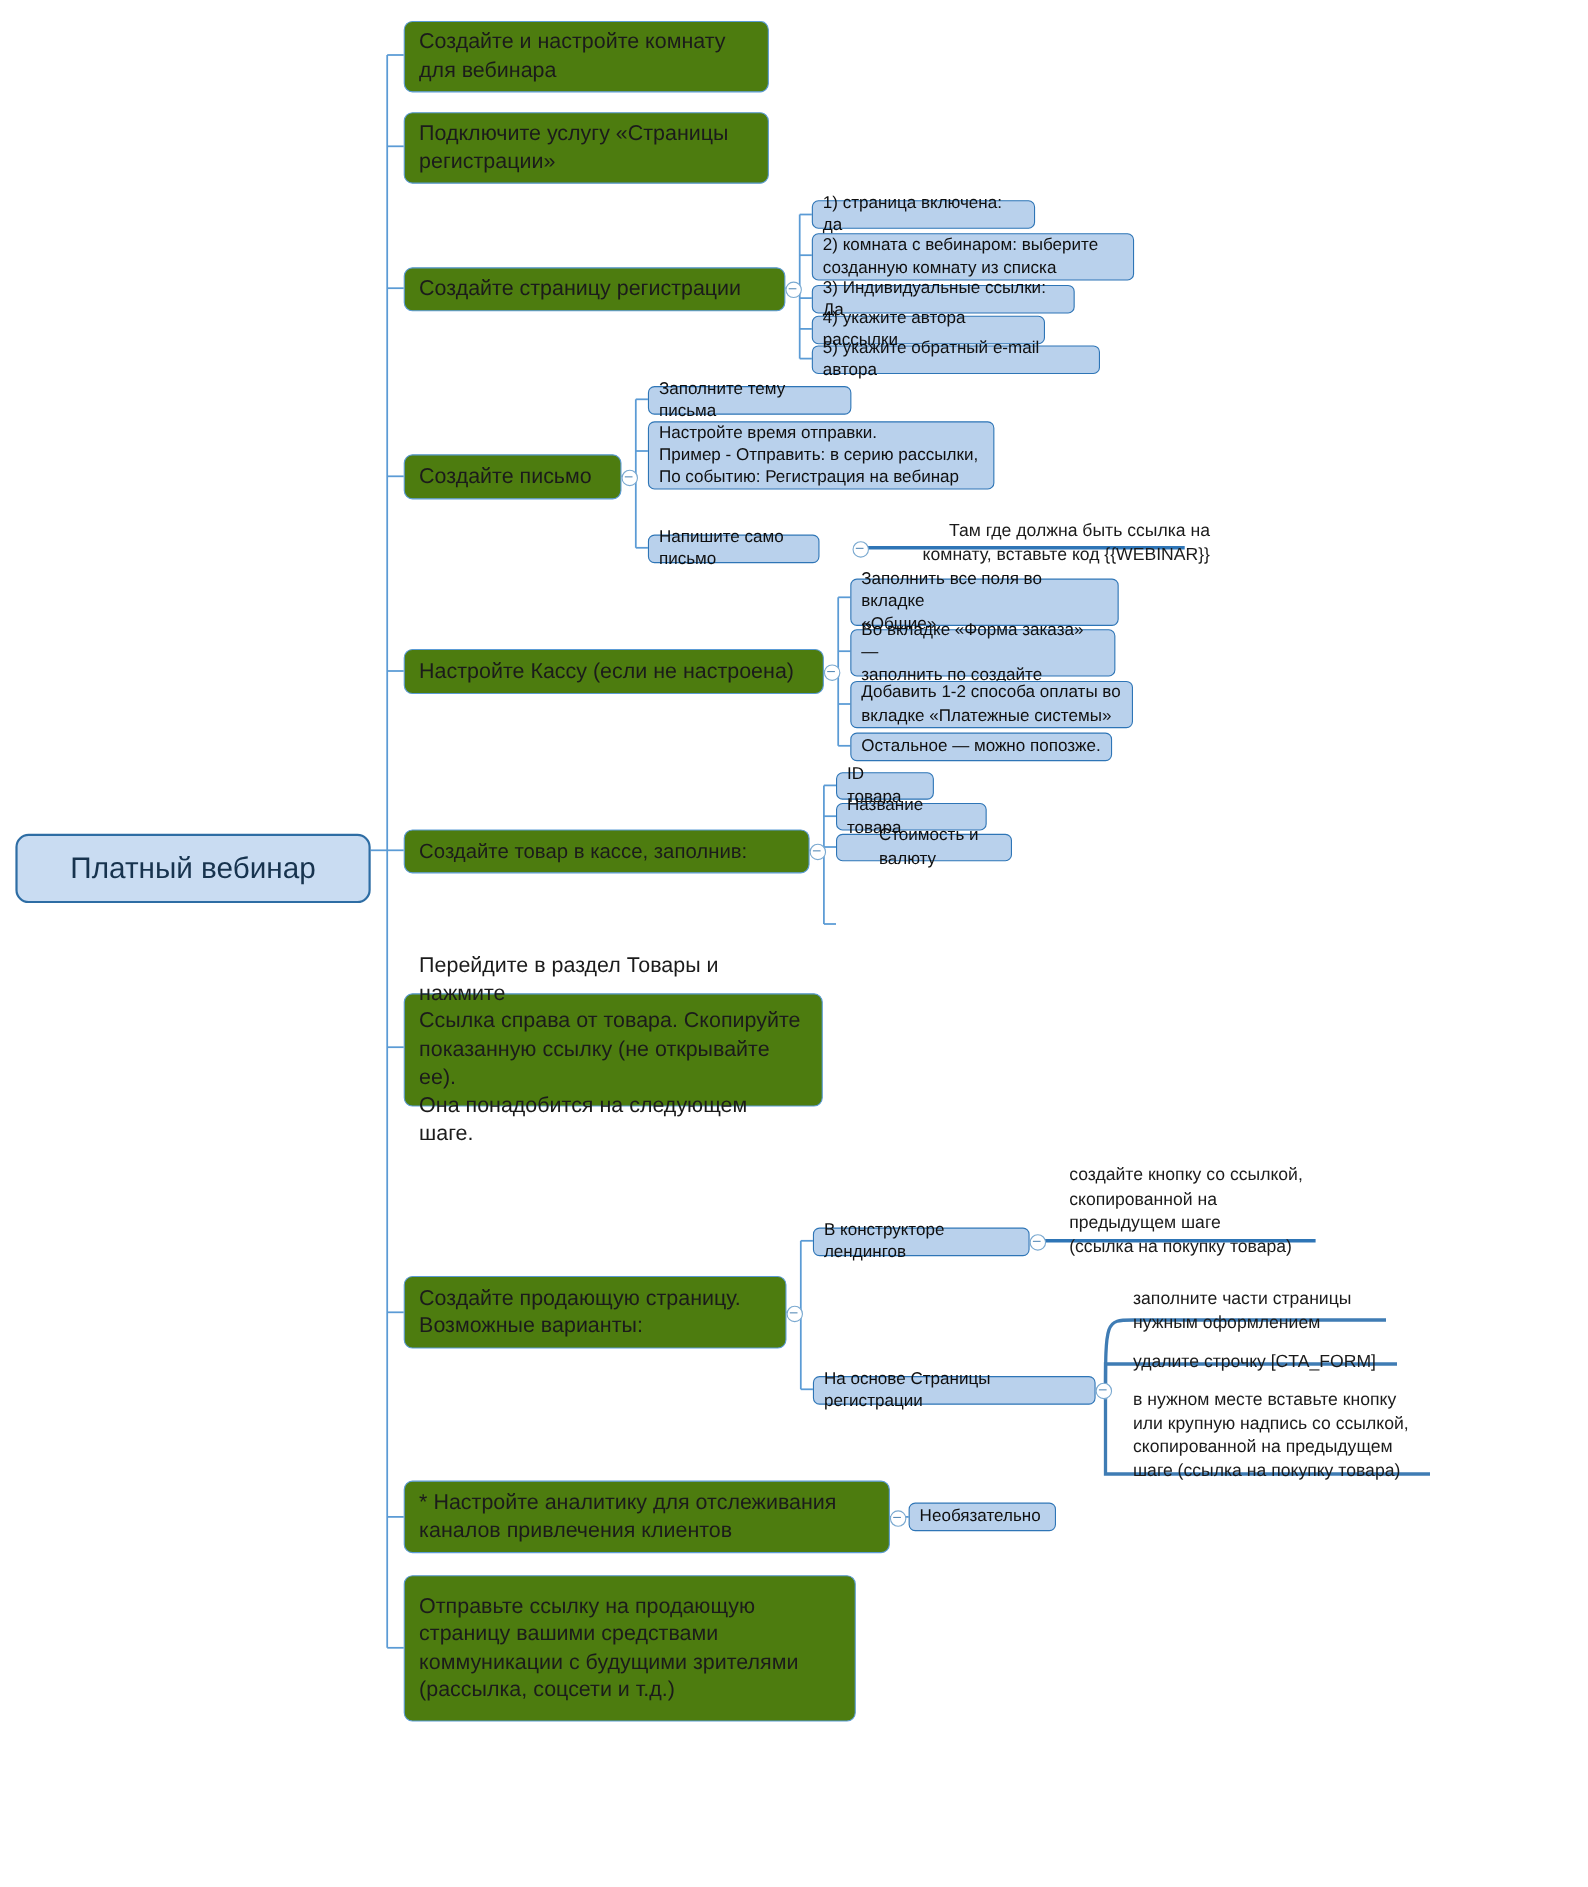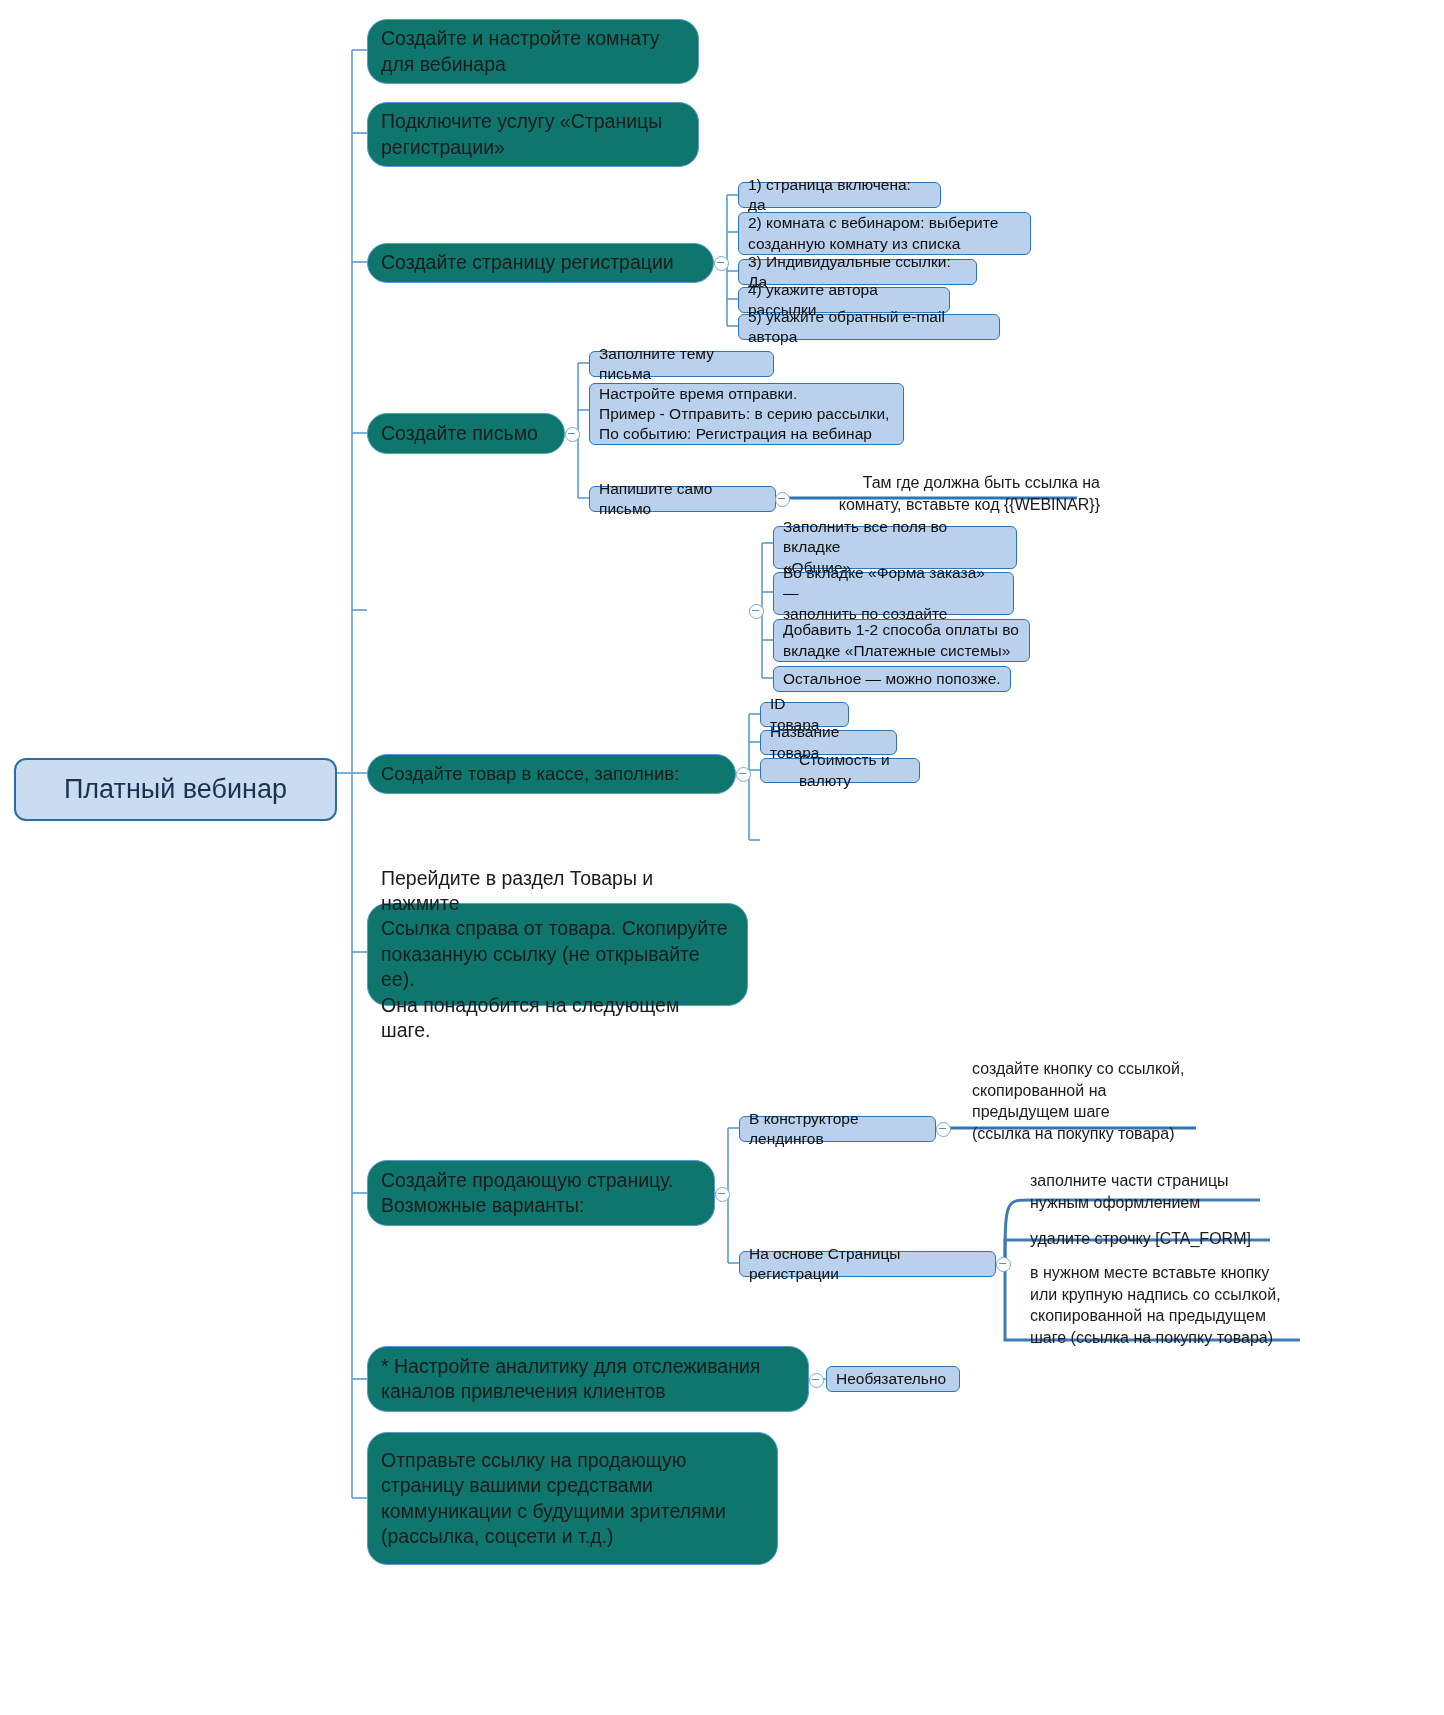--- a/index.html
+++ b/index.html
@@ -44,23 +44,23 @@
     border: 2px solid #2e6da4;
     border-radius: 12px;
     font-size: 27px;
     color: #17334e;
     justify-content: center;
     padding: 0 14px;
     margin-top: 17px;
   }
   
   .node.lvl1 {
-    background: #0f766e;
+    background: #4d7c0f;
     border: 1px solid #5b9bd5;
-    border-radius: 20px;
+    border-radius: 8px;
     font-size: 19.5px;
     padding: 7px 13px;
     color: #1b1b1b;
   }
   
   .node.lvl2 {
     background: #b9d1ec;
     border: 1px solid #2e75b6;
     border-radius: 6px;
     font-size: 15.5px;
@@ -180,20 +180,23 @@
   <div class="node lvl1" style="left:367px; top:243px; width:347px; height:40px;">
     <span>Создайте страницу регистрации</span>
   </div>
   <span class="collapse" style="left:714px; top:256px;"></span>
 
   <div class="node lvl1" style="left:367px; top:413px; width:198px; height:41px;">
     <span>Создайте письмо</span>
   </div>
   <span class="collapse" style="left:565px; top:427px;"></span>
 
+  <div class="node lvl1" style="left:367px; top:590px; width:382px; height:41px;">
+    <span>Настройте Кассу (если не настроена)</span>
+  </div>
   <span class="collapse" style="left:749px; top:604px;"></span>
 
   <div class="node lvl1" style="left:367px; top:754px; width:369px; height:40px; font-size:18.5px;">
     <span>Создайте товар в кассе, заполнив:</span>
   </div>
   <span class="collapse" style="left:736px; top:767px;"></span>
 
   <div class="node lvl1" style="left:367px; top:903px; width:381px; height:103px;">
     <span>Перейдите в раздел Товары и нажмите
 Ссылка справа от товара. Скопируйте
@@ -238,21 +241,21 @@
   </div>
 
   <div class="node lvl2" style="left:589px; top:351px; width:185px; height:26px;">
     <span>Заполните тему письма</span>
   </div>
   <div class="node lvl2" style="left:589px; top:383px; width:315px; height:62px;">
     <span>Настройте время отправки.
 Пример - Отправить: в серию рассылки,
 По событию: Регистрация на вебинар</span>
   </div>
-  <div class="node lvl2" style="left:589px; top:486px; width:187px; height:26px;">
+  <div class="node lvl2" style="left:589px; top:486px; width:156px; height:26px;">
     <span>Напишите само письмо</span>
   </div>
   <span class="collapse" style="left:775px; top:492px;"></span>
   <div class="note" style="left:780px; top:450px; width:320px; text-align:right;">
     <span>Там где должна быть ссылка на
 комнату, вставьте код {{WEBINAR}}</span>
   </div>
 
   <div class="node lvl2" style="left:773px; top:526px; width:244px; height:43px;">
     <span>Заполнить все поля во вкладке

